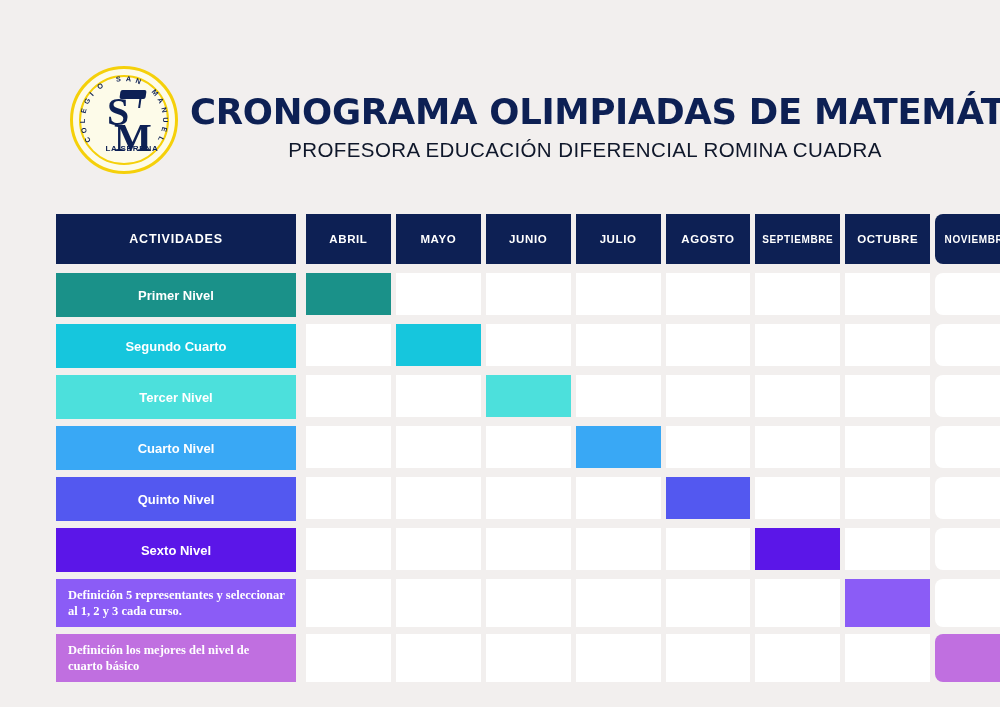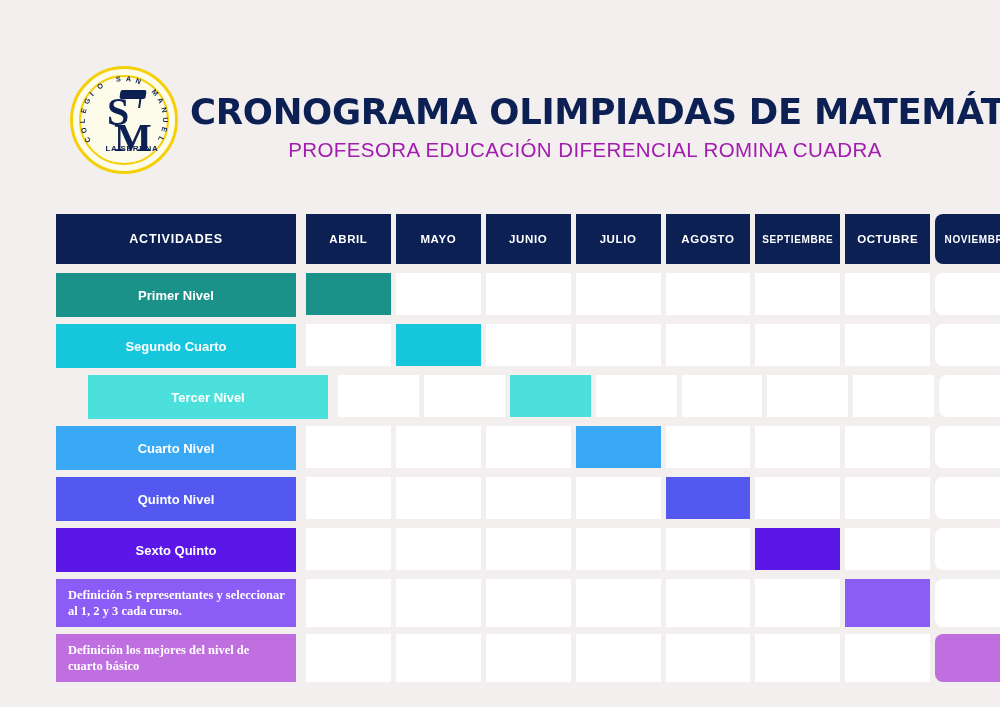--- a/index.html
+++ b/index.html
@@ -113,21 +113,21 @@
     letter-spacing: -0.3px;
     text-align: center;
     white-space: nowrap;
   }
   .subtitle {
     margin-top: 6px;
     font-family: "Liberation Sans", sans-serif;
     font-weight: normal;
     font-size: 20.5px;
     line-height: 24px;
-    color: #a21caf;
+    color: #0f172a;
     text-align: center;
     letter-spacing: 0.4px;
     white-space: nowrap;
   }
 
   
   .table {
     position: absolute;
     left: 56px; top: 214px;
     width: 964px;
@@ -174,21 +174,21 @@
     justify-content: center;
     color: #ffffff;
     font-weight: bold;
     font-size: 11.5px;
     letter-spacing: 0.6px;
   }
   .head .month-cell.small { font-size: 10px; }
 
   .r0 .cell-activity { background: #1a9189; height: 44px; }
   .r1 .cell-activity { background: #16c6dd; height: 44px; }
-  .r2 .cell-activity { background: #4ce0dc; height: 44px; margin-left: 32px; }
+  .r2 .cell-activity { background: #4ce0dc; height: 44px; }
   .r3 .cell-activity { background: #39a8f5; height: 44px; }
   .r4 .cell-activity { background: #5358f0; height: 44px; }
   .r5 .cell-activity { background: #5b16e8; height: 44px; }
   .r6 .cell-activity { background: #8b5cf6; height: 48px; font-size: 12.5px; line-height: 16px; }
   .r7 .cell-activity { background: #c06fe0; height: 48px; font-size: 12.5px; line-height: 16px; }
   .r6 .month-cell, .r7 .month-cell { height: 48px; }
   .r6 .cell-activity, .r7 .cell-activity { justify-content: flex-start; text-align: left; padding-left: 12px; font-family: Liberation Serif, serif; }
 </style>
 </head>
 <body>
@@ -295,21 +295,21 @@
         <div class="month-cell"></div>
         <div class="month-cell"></div>
         <div class="month-cell"></div>
         <div class="month-cell"></div>
         <div class="month-cell" style="background: rgb(83, 88, 240);"></div>
         <div class="month-cell"></div>
         <div class="month-cell"></div>
         <div class="month-cell"></div>
       </div>
       <div class="row r5">
-        <div class="cell-activity">Sexto Quinto</div>
+        <div class="cell-activity">Sexto Nivel</div>
         <div class="month-cell"></div>
         <div class="month-cell"></div>
         <div class="month-cell"></div>
         <div class="month-cell"></div>
         <div class="month-cell"></div>
         <div class="month-cell" style="background: rgb(91, 22, 232);"></div>
         <div class="month-cell"></div>
         <div class="month-cell"></div>
       </div>
       <div class="row r6">

